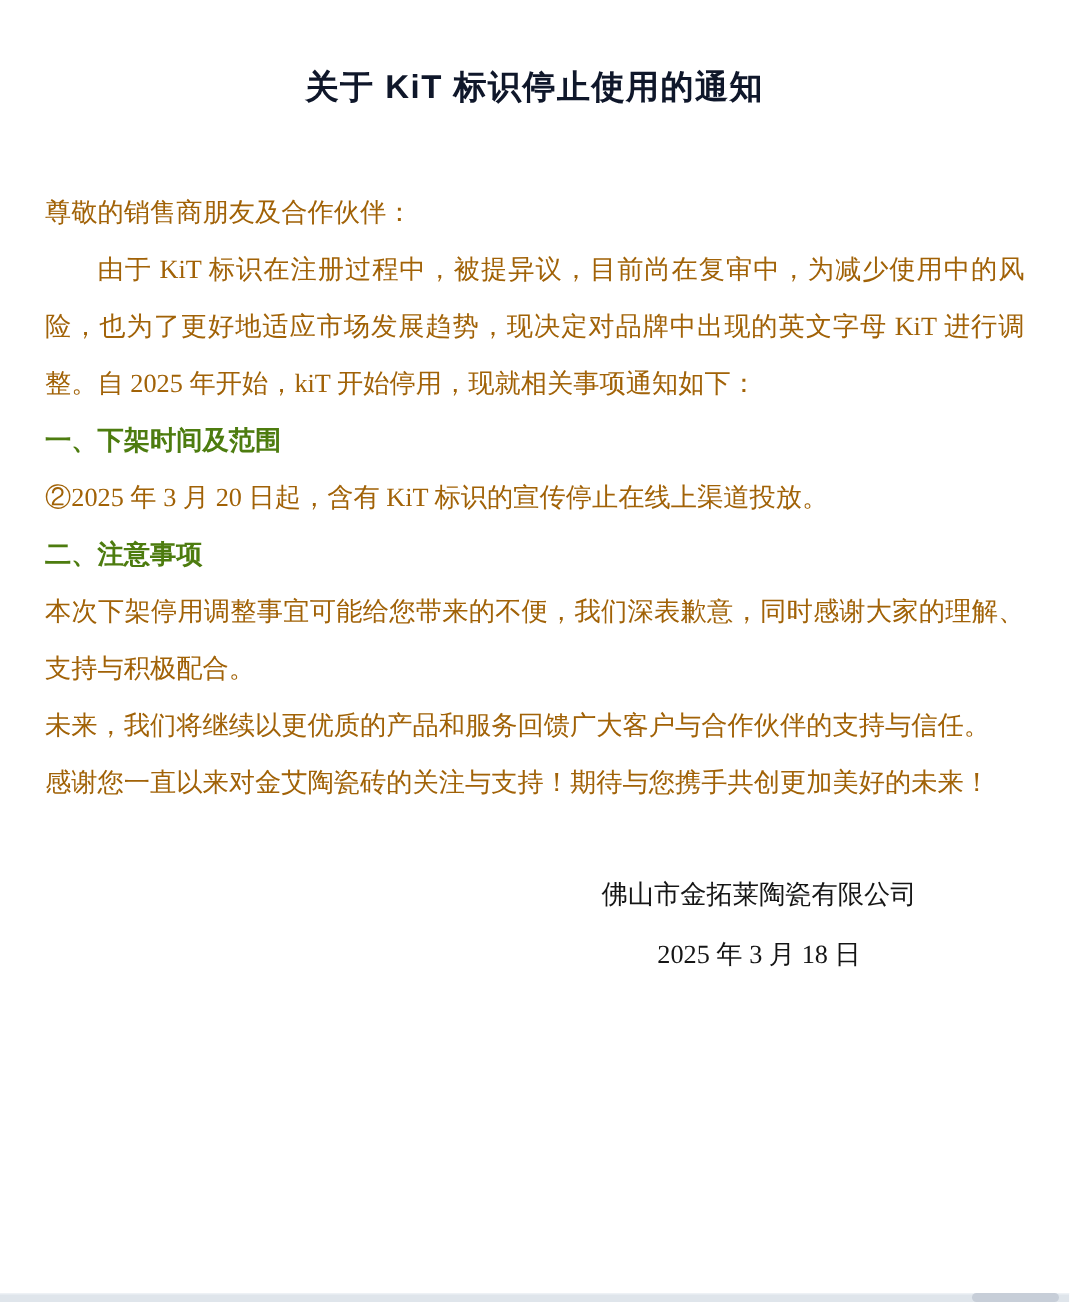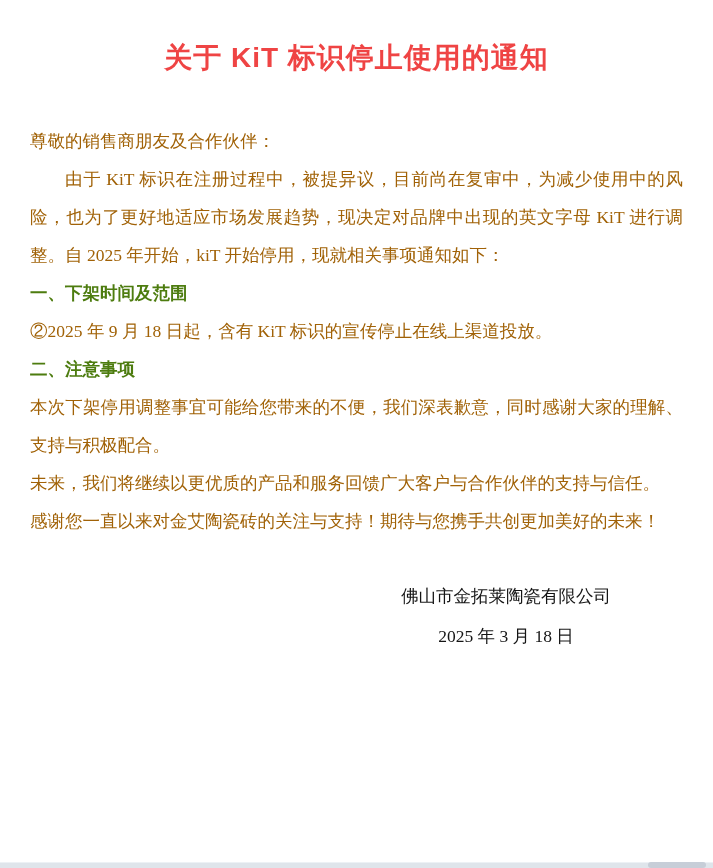--- a/index.html
+++ b/index.html
@@ -14,25 +14,25 @@
     font-family: "Liberation Serif", "DejaVu Serif", serif;
     color: #151515;
   }
   .content {
     padding: 40px 30px 0 30px;
   }
   .doc-title {
     text-align: center;
     font-family: "Liberation Sans", "DejaVu Sans", sans-serif;
     font-weight: 700;
-    font-size: 28px;
+    font-size: 22px;
     line-height: 36px;
     letter-spacing: 1px;
     margin-bottom: 46px;
-    color: #ef4444;
+    color: #0f172a;
   }
   .para {
     font-size: 17.5px;
     line-height: 38px;
     text-align: justify;
     color: #a16207;
   }
   .indent { text-indent: 2em; }
   .section-heading {
     font-family: "Liberation Sans", "DejaVu Sans", sans-serif;
@@ -79,21 +79,21 @@
 
     <h1 class="doc-title">关于 KiT 标识停止使用的通知</h1>
 
     <p class="para">尊敬的销售商朋友及合作伙伴：</p>
 
     <p class="para indent">由于 KiT 标识在注册过程中，被提异议，目前尚在复审中，为减少使用中的风险，也为了更好地适应市场发展趋势，现决定对品牌中出现的英文字母 KiT 进行调整。自 2025 年开始，kiT 开始停用，现就相关事项通知如下：</p>
 
     <h2 class="section-heading">一、下架时间及范围</h2>
 
 
-    <p class="para">②2025 年 9 月 18 日起，含有 KiT 标识的宣传停止在线上渠道投放。</p>
+    <p class="para">②2025 年 3 月 20 日起，含有 KiT 标识的宣传停止在线上渠道投放。</p>
 
     <h2 class="section-heading">二、注意事项</h2>
 
 
     <p class="para">本次下架停用调整事宜可能给您带来的不便，我们深表歉意，同时感谢大家的理解、支持与积极配合。</p>
 
     <p class="para">未来，我们将继续以更优质的产品和服务回馈广大客户与合作伙伴的支持与信任。</p>
 
     <p class="para">感谢您一直以来对金艾陶瓷砖的关注与支持！期待与您携手共创更加美好的未来！</p>
 

